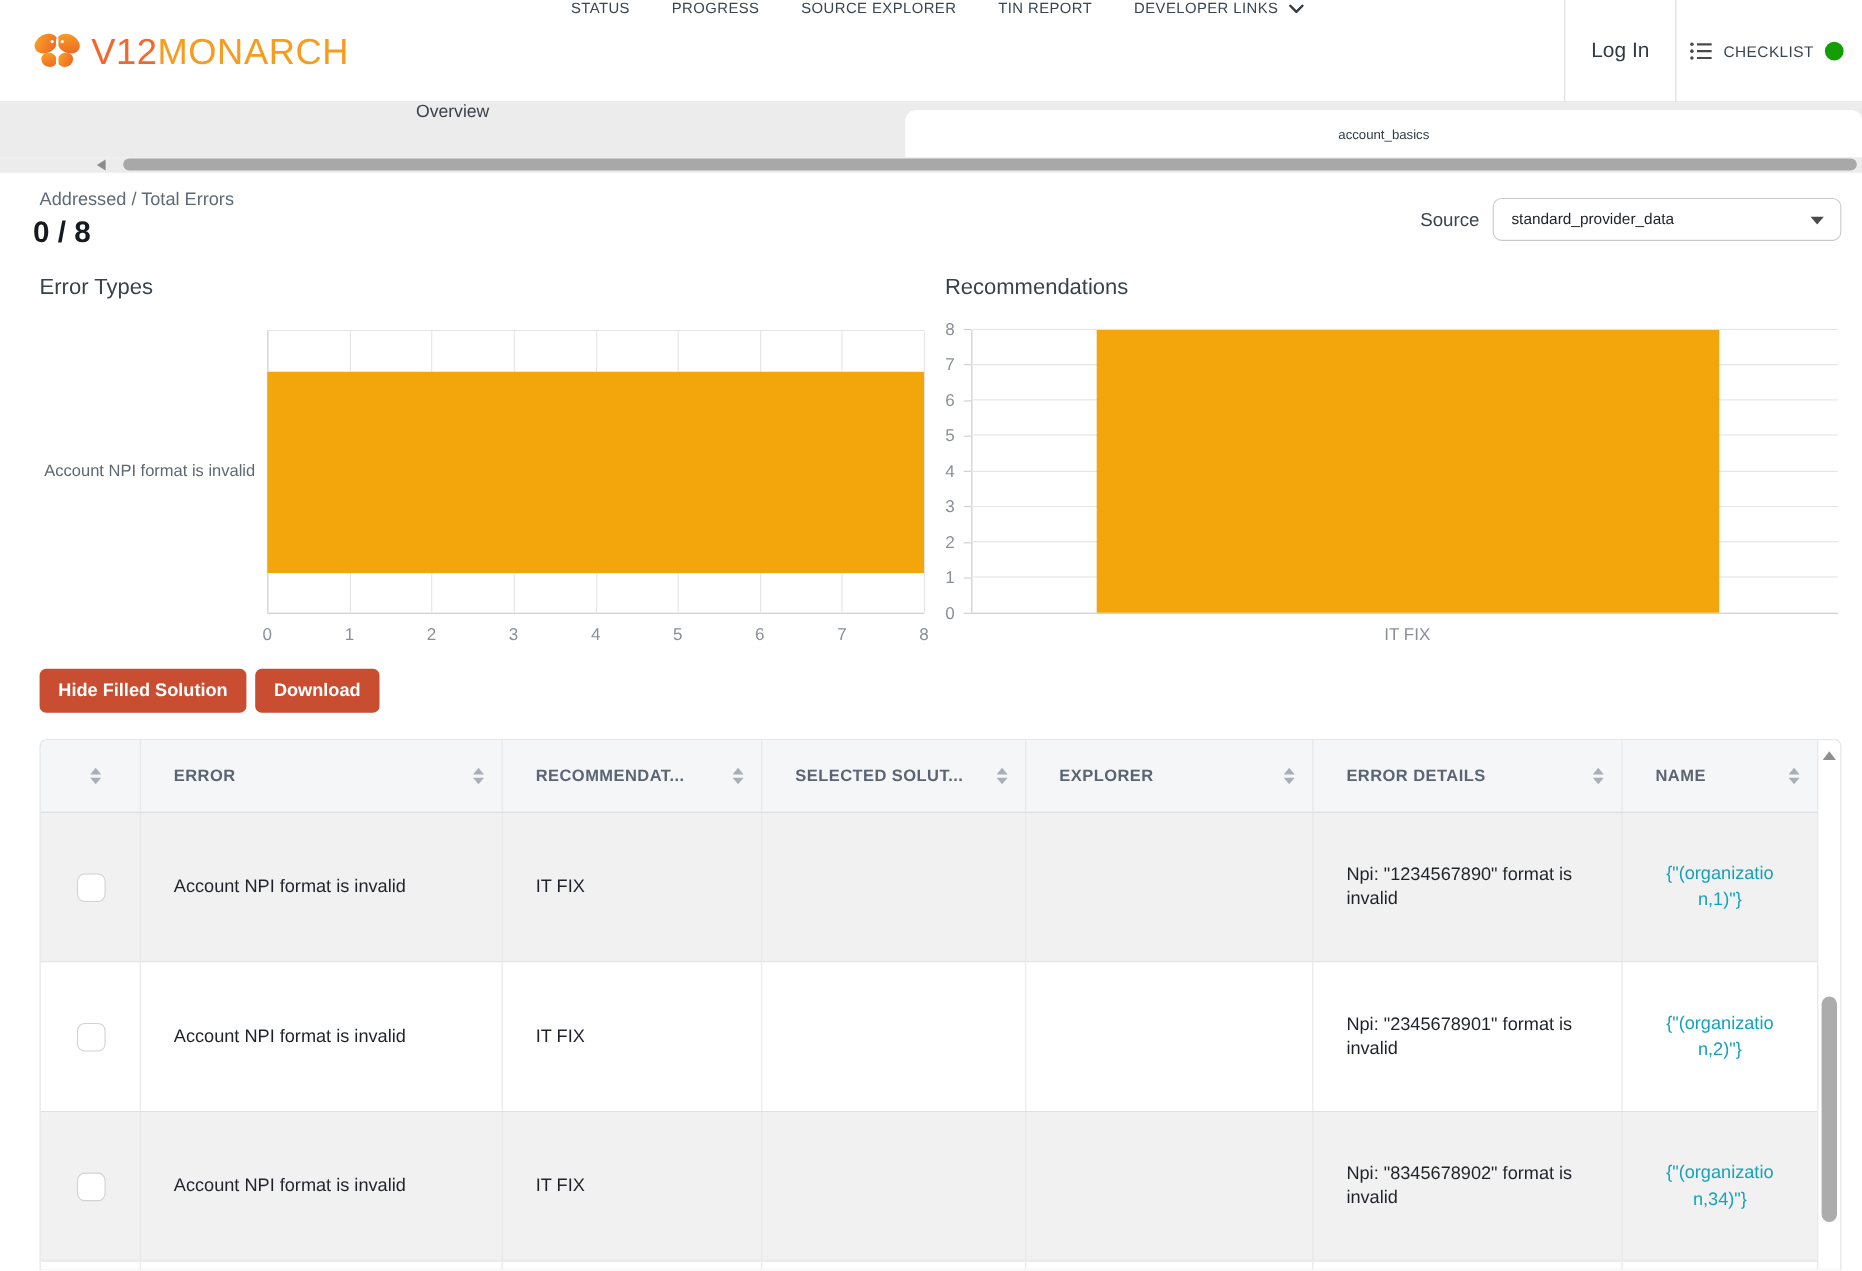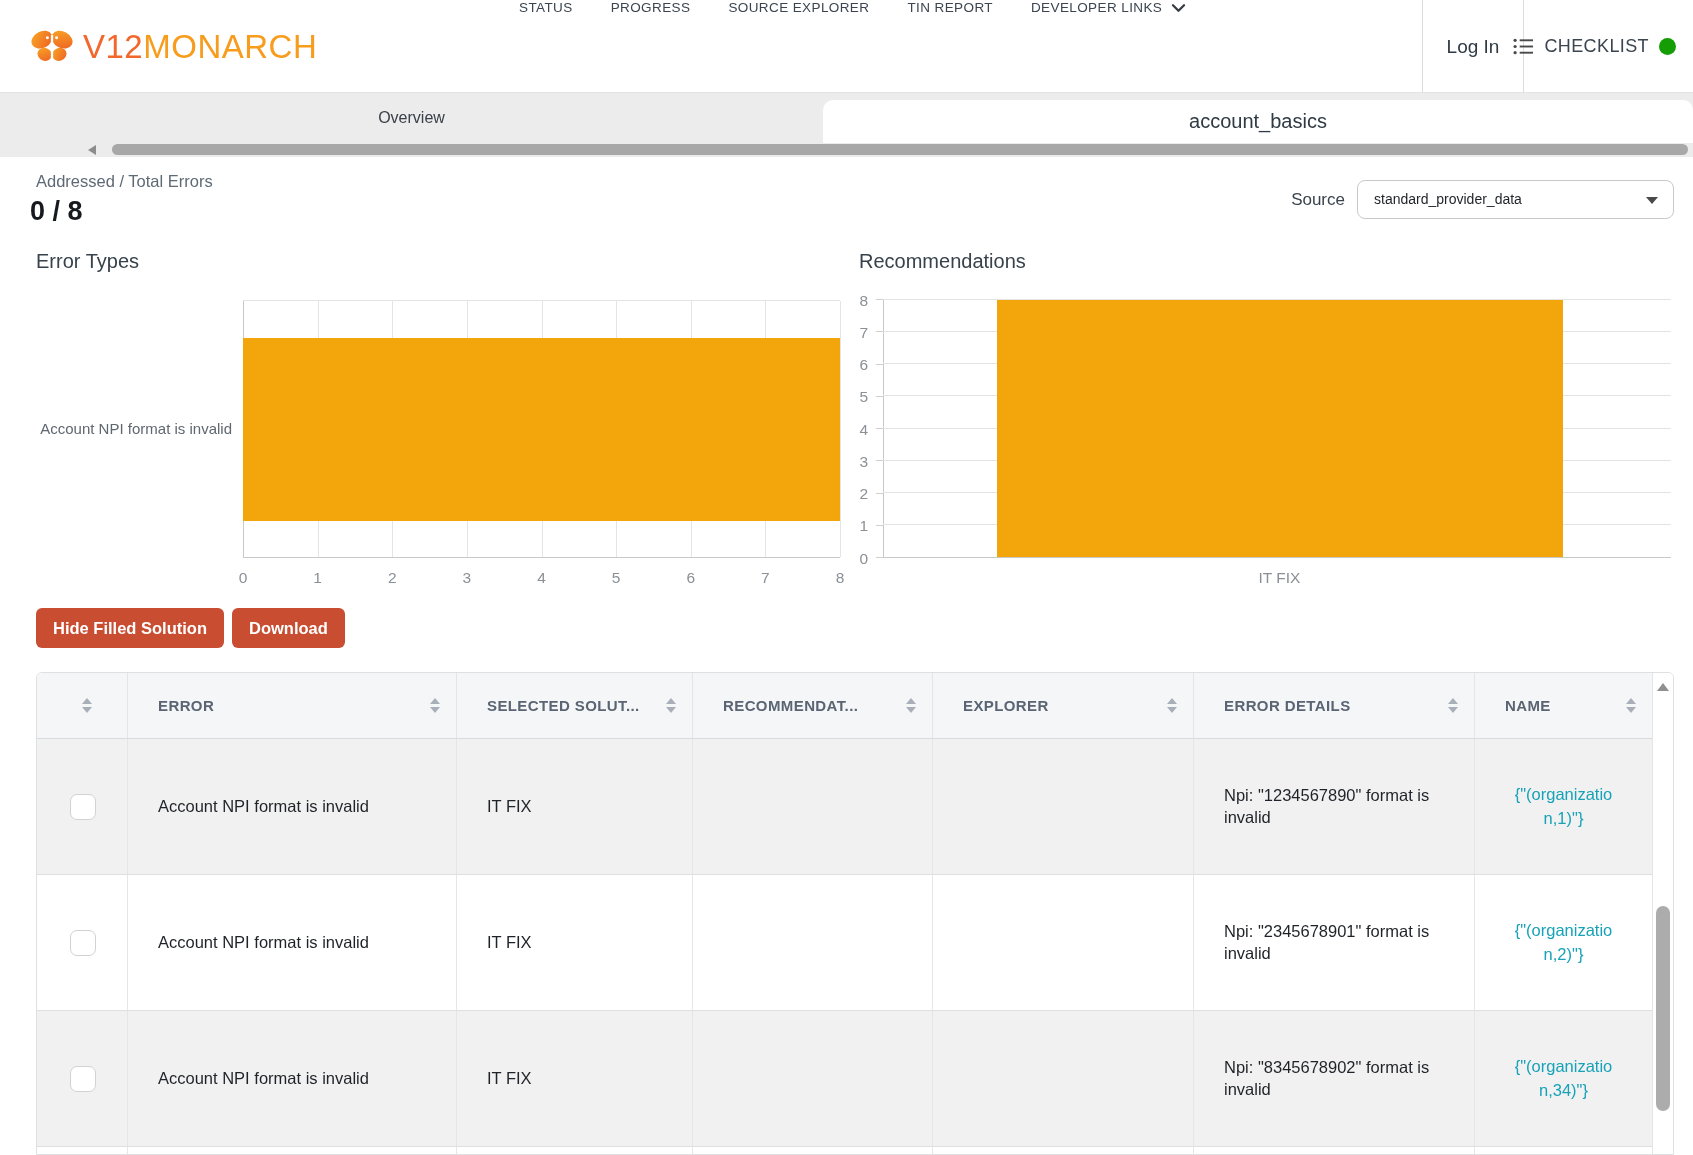--- a/index.html
+++ b/index.html
@@ -10,27 +10,27 @@
   
   .header{position:absolute;top:0;left:0;width:1693px;height:93px;background:#fff;border-bottom:1px solid #e4e4e4}
   .logo{position:absolute;left:30px;top:0;height:93px;display:flex;align-items:center;gap:9px;cursor:pointer}
   .wordmark{font-size:33px;letter-spacing:.5px;white-space:nowrap}
   .wordmark .v12{color:#F3662C}
   .wordmark .monarch{color:#F79C1D}
   .nav{position:absolute;left:519px;top:0;height:93px;display:flex;align-items:flex-start;gap:38px}
   .nav-item{font-size:13.5px;color:#3A4550;letter-spacing:.4px;cursor:pointer;display:flex;align-items:center;gap:9px;white-space:nowrap}
   .login-box{position:absolute;left:1422px;top:0;width:102px;height:93px;border-left:1px solid #dcdcdc;border-right:1px solid #dcdcdc;display:flex;align-items:center;justify-content:center;font-size:19px;color:#2F3A44;cursor:pointer}
   .checklist{position:absolute;right:17px;top:0;height:93px;display:flex;align-items:center;gap:10px;cursor:pointer}
-  .checklist-label{font-size:18px;color:#3A4550;letter-spacing:.4px}
+  .checklist-label{font-size:14px;color:#3A4550;letter-spacing:.4px}
   .status-dot{width:17px;height:17px;border-radius:50%;background:var(--green,#149D05)}
 
   
   .tabbar{position:absolute;top:93px;left:0;width:1693px;height:50px;background:#ECECEC}
-  .tab-overview{position:absolute;left:0;top:0;width:823px;height:50px;display:flex;align-items:center;justify-content:center;font-size:16px;color:#3A4149;cursor:pointer}
-  .tab-active{position:absolute;left:823px;top:7px;width:870px;height:43px;background:#fff;border-radius:10px 10px 0 0;display:flex;align-items:center;justify-content:center;font-size:20px;color:#2F3A44;cursor:pointer}
+  .tab-overview{position:absolute;left:0;top:0;width:823px;height:50px;display:flex;align-items:flex-start;justify-content:center;font-size:16px;color:#3A4149;cursor:pointer}
+  .tab-active{position:absolute;left:823px;top:7px;width:870px;height:43px;background:#fff;border-radius:10px 10px 0 0;display:flex;align-items:center;justify-content:center;font-size:12px;color:#2F3A44;cursor:pointer}
   .hscroll{position:absolute;top:143px;left:0;width:1693px;height:14px;background:#ECECEC}
   .hscroll-arrow{position:absolute;left:88px;top:2px;width:0;height:0;border-top:5px solid transparent;border-bottom:5px solid transparent;border-right:8px solid #8C8C8C;cursor:pointer}
   .hscroll-thumb{position:absolute;left:112px;top:1px;width:1576px;height:11px;background:#A8A8A8;border-radius:6px;cursor:pointer}
 
   
   .summary-label{position:absolute;left:36px;top:172px;font-size:16.5px;color:#5E6A75}
   .summary-value{position:absolute;left:30px;top:196px;font-size:27px;font-weight:bold;color:#16191D}
   .source-label{position:absolute;left:1270px;top:180px;width:75px;height:39px;line-height:39px;text-align:right;font-size:17px;color:#39434D}
   .source-select{position:absolute;left:1357px;top:180px;width:317px;height:39px;border:1px solid #C9C9C9;border-radius:8px;background:#fff;cursor:pointer}
   .source-value{position:absolute;left:16px;top:0;height:37px;line-height:37px;font-size:14px;color:#1E2228}
@@ -240,28 +240,28 @@
           </span>
         </div>
       <div class="th">
           <span>ERROR</span>
           <span class="sort">
             <i class="tri-up"></i>
             <i class="tri-down"></i>
           </span>
         </div>
       <div class="th">
+          <span>RECOMMENDAT...</span>
+          <span class="sort">
+            <i class="tri-up"></i>
+            <i class="tri-down"></i>
+          </span>
+        </div>
+      <div class="th">
           <span>SELECTED SOLUT...</span>
-          <span class="sort">
-            <i class="tri-up"></i>
-            <i class="tri-down"></i>
-          </span>
-        </div>
-      <div class="th">
-          <span>RECOMMENDAT...</span>
           <span class="sort">
             <i class="tri-up"></i>
             <i class="tri-down"></i>
           </span>
         </div>
       <div class="th">
           <span>EXPLORER</span>
           <span class="sort">
             <i class="tri-up"></i>
             <i class="tri-down"></i>

